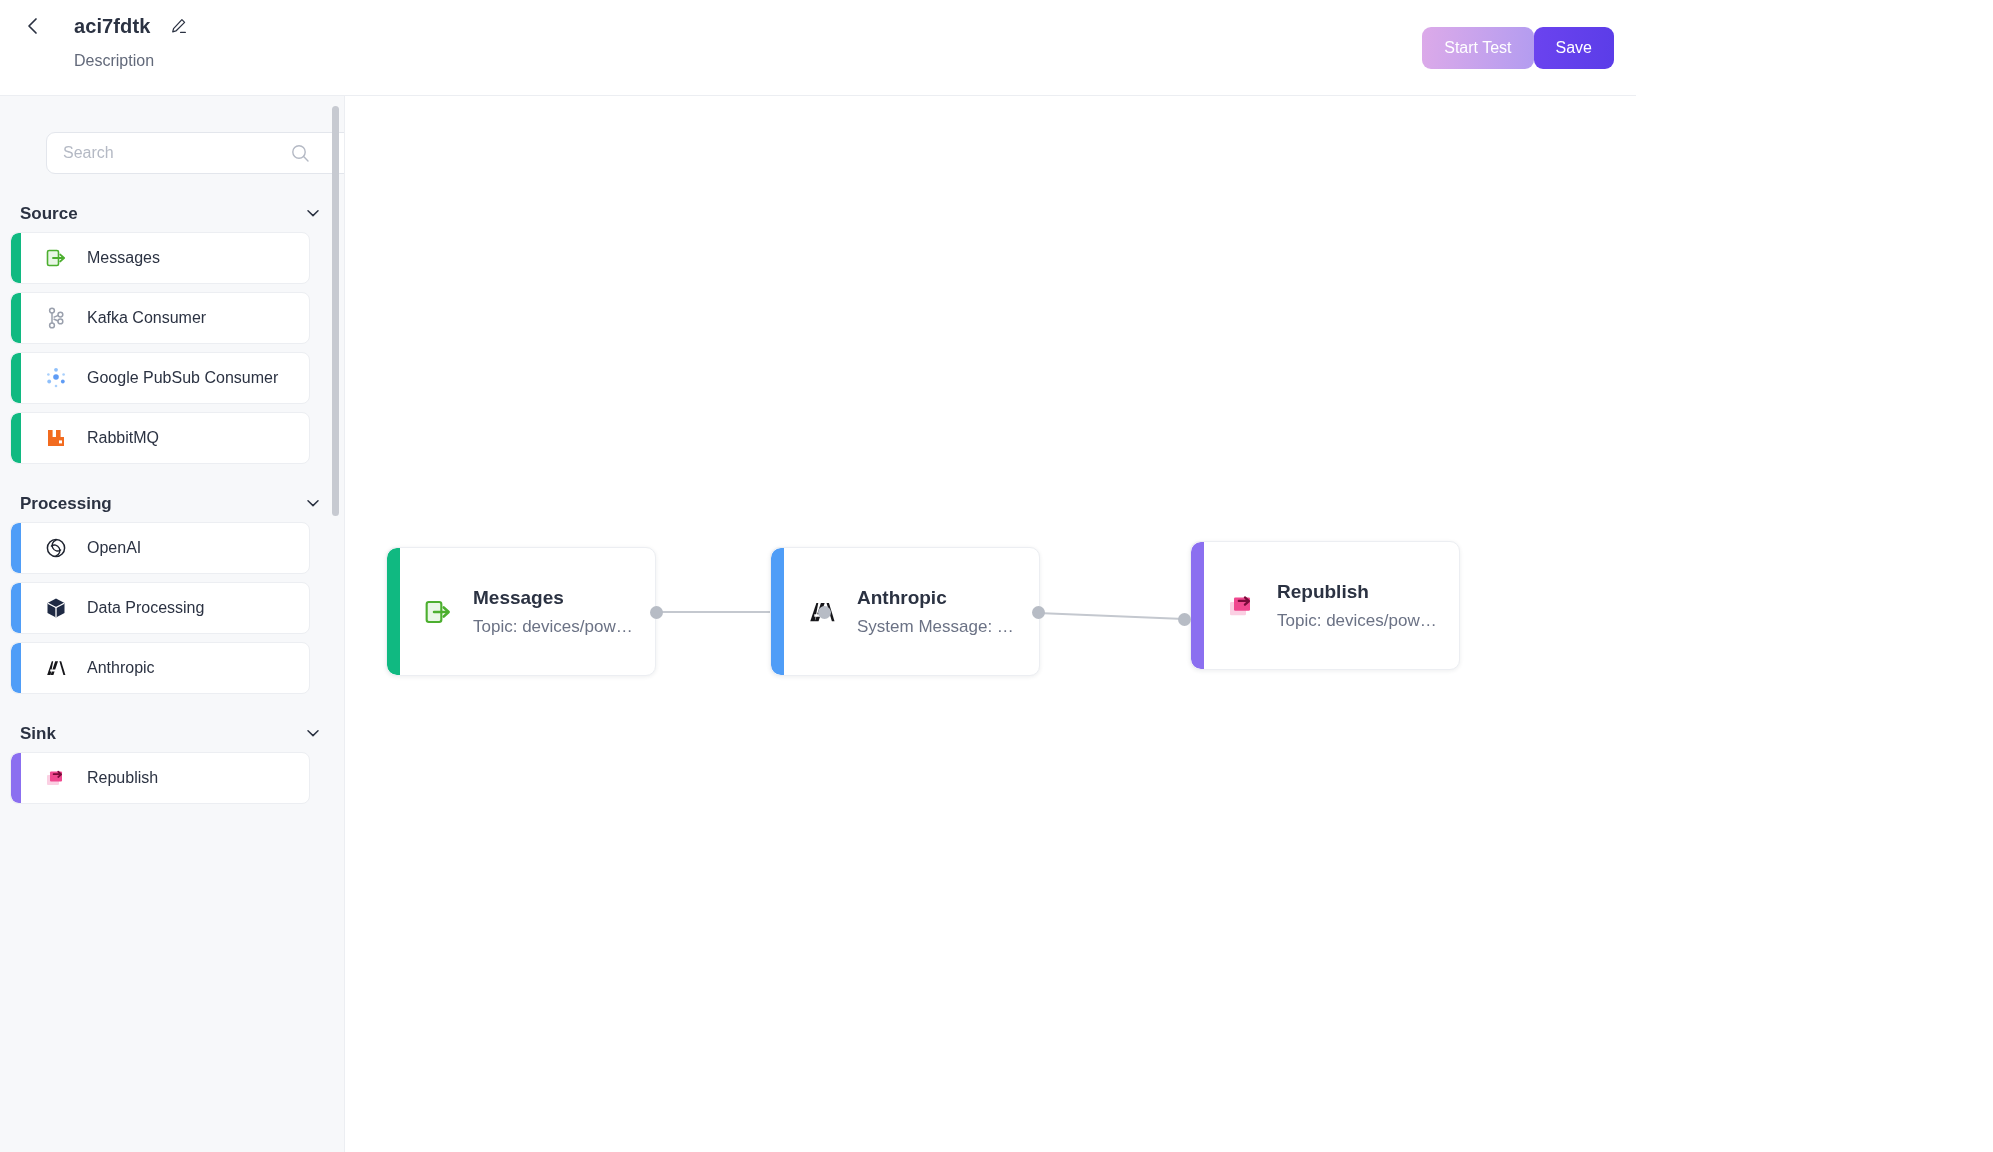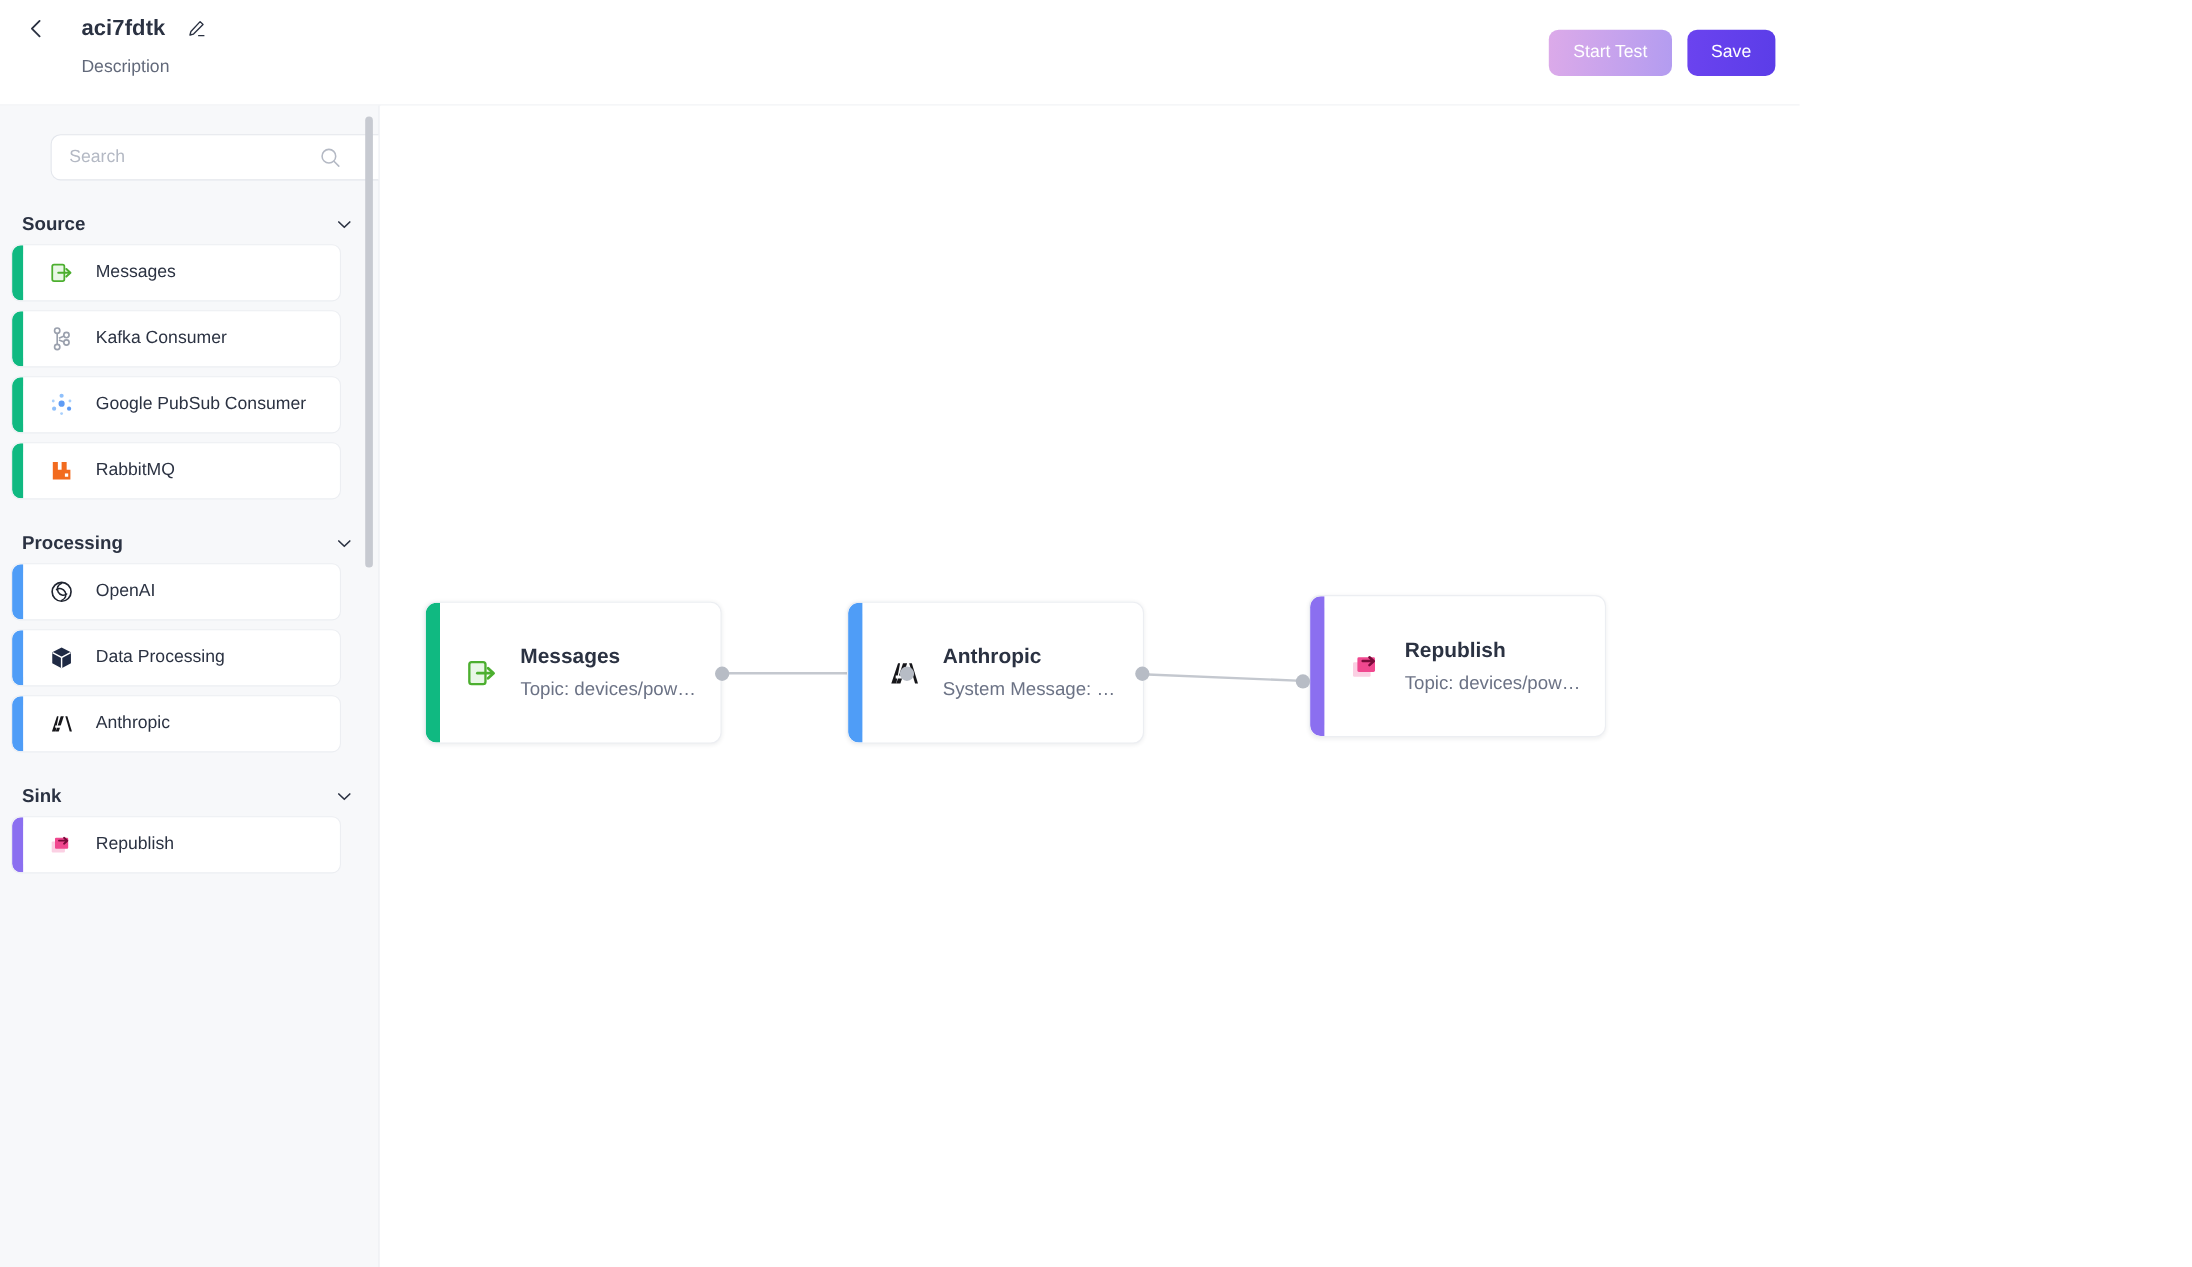--- a/index.html
+++ b/index.html
@@ -53,21 +53,20 @@
   .flow-desc {
     font-size: 16px;
     color: #62697a;
     margin-left: 52px;
     margin-top: 8px;
   }
   .hdr-actions {
     position: absolute;
     right: 22px; top: 27px;
     display: flex;
-    gap: 14px;
   }
   .btn {
     height: 42px;
     border: none;
     border-radius: 9px;
     color: #ffffff;
     font-size: 16px;
     font-family: "Liberation Sans", sans-serif;
     cursor: pointer;
     padding: 0 22px;
@@ -86,21 +85,21 @@
     position: absolute;
     left: 0; top: 96px;
     width: 345px;
     height: 1056px;
     background: #f7f8fa;
     border-right: 1px solid #eceef2;
     overflow: hidden;
   }
   .search-wrap {
     position: relative;
-    margin: 26px 18px 0 10px;
+    margin: 36px 18px 0 10px;
     padding-left: 36px;
   }
   .search-input {
     width: 310px;
     height: 42px;
     border: 1px solid #e3e6ec;
     border-radius: 9px;
     background: #ffffff;
     padding: 0 42px 0 16px;
     font-size: 16px;
@@ -111,21 +110,20 @@
   .search-input::placeholder { color: #b4b9c4; }
   .search-icon {
     position: absolute;
     right: 16px; top: 11px;
     width: 20px; height: 20px;
     pointer-events: none;
   }
 
   .section-head {
     display: flex;
-    align-items: center;
     justify-content: space-between;
     margin: 30px 22px 6px 10px;
     cursor: pointer;
   }
   .section-title {
     font-size: 17px;
     font-weight: bold;
     color: #2b3242;
     padding-left: 10px;
   }

